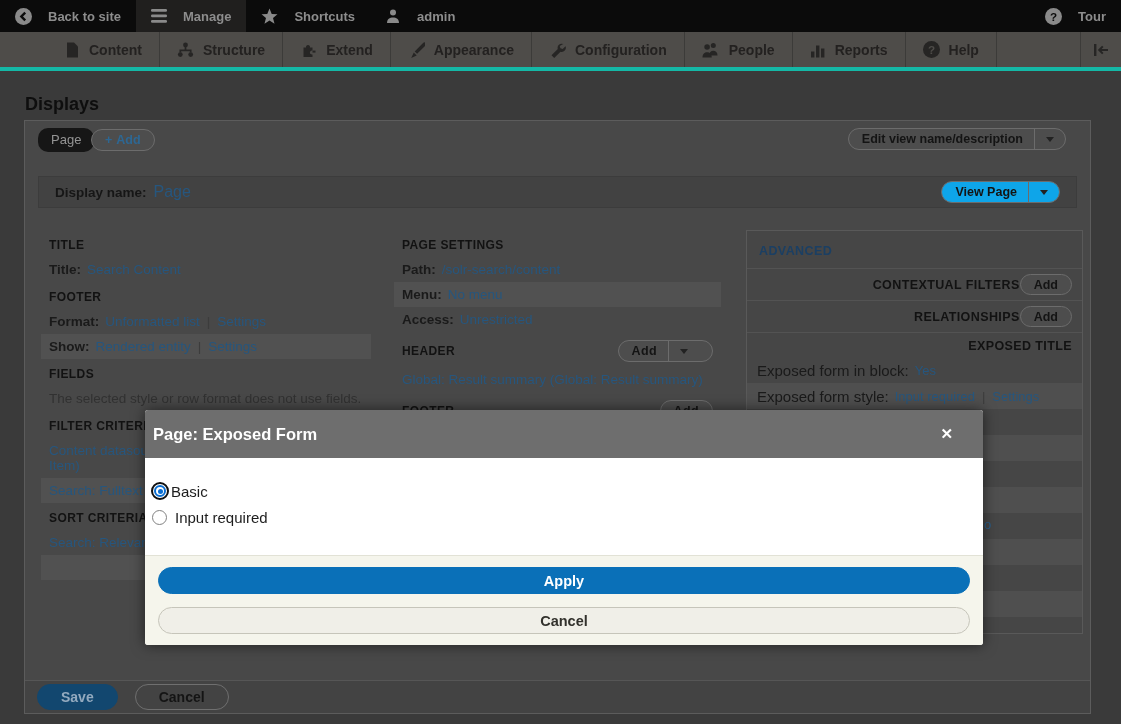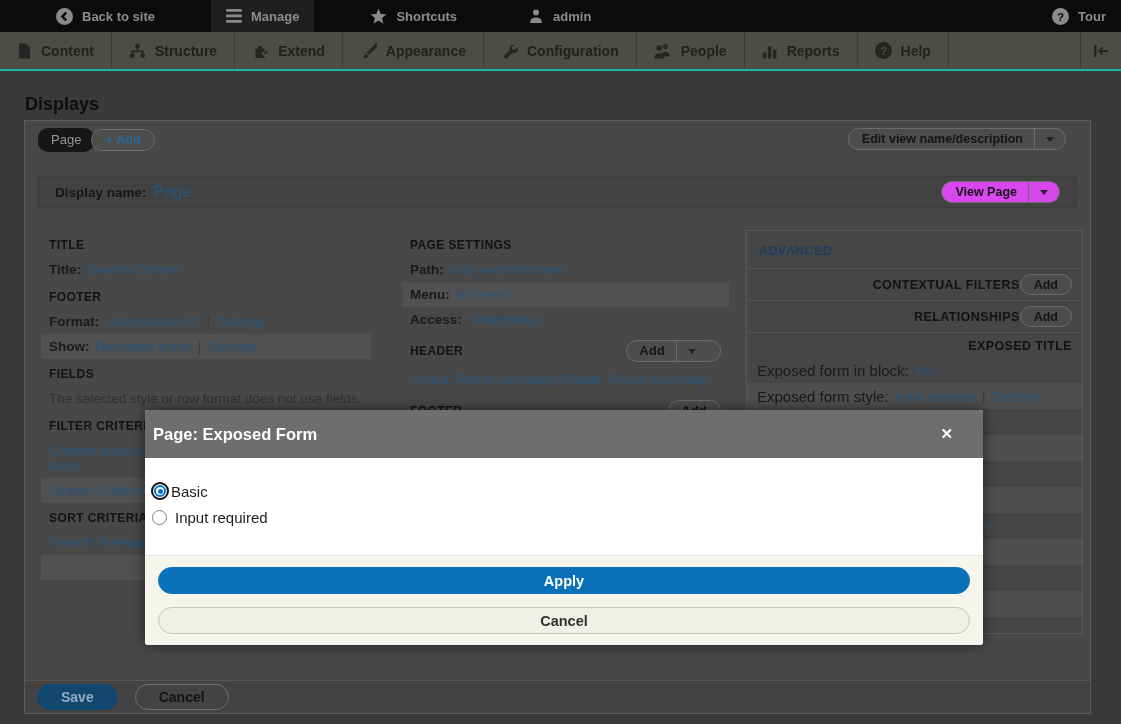--- a/index.html
+++ b/index.html
@@ -9,30 +9,30 @@
     background: #3a3a3a;
     font-family: "Liberation Sans", sans-serif;
     overflow: hidden;
   }
   
   .toolbar {
     position:absolute; top:0; left:0; width:1121px; height:32px;
     background:#0b0b0b; display:flex; align-items:stretch;
   }
   .tb-item {
-    display:flex; align-items:center; gap:9px; padding:0 15px;
-    color:#8d8d8d; font-size:13px; font-weight:bold; cursor:pointer;margin-left:41px;
+    display:flex; align-items:center; gap:16px; padding:0 15px;
+    color:#8d8d8d; font-size:13px; font-weight:bold; cursor:pointer;
   }
   .tb-item.active { background:#201f1e; }
   .tb-spacer { flex:1; }
   .tb-icon { display:inline-flex; }
   
   .menubar {
     position:absolute; top:32px; left:0; width:1121px; height:39px;
-    background:#4e4c49; border-bottom:2px solid #14b8a6; display:flex; align-items:stretch;
+    background:#4e4c49; border-bottom:4px solid #14b8a6; display:flex; align-items:stretch;padding-left:48px;
   }
   .mb-item {
     display:flex; align-items:center; gap:9px; padding:0 17px;
     color:#232120; font-size:14px; font-weight:bold; cursor:pointer;
     border-right:1px solid rgba(0,0,0,0.22);
   }
   .mb-spacer { flex:1; }
   .mb-toggle { display:flex; align-items:center; padding:0 12px; border-left:1px solid rgba(0,0,0,0.22); cursor:pointer; }
   
   .page-heading {
@@ -62,26 +62,26 @@
     border-left:1px solid #6c6c6c; margin-left:11px; padding:0 11px; height:100%;
   }
   .caret-down { width:0; height:0; border-left:4px solid transparent; border-right:4px solid transparent; border-top:5px solid #222; }
   
   .display-bar {
     position:absolute; left:13px; right:13px; top:55px; height:32px;
     background:#424242; border:1px solid #3c3c3c; display:flex; align-items:center; padding:0 16px;
   }
   .display-bar .lbl { font-weight:bold; font-size:13.5px; color:#161616; }
   .display-bar a { margin-left:7px; }
-  .view-page-btn { position:absolute; right:16px; top:4px; padding-right:0; background:#d946ef; }
+  .view-page-btn { position:absolute; right:16px; top:4px; padding-right:0; background:#0ea5e9; }
   a.dim-link { color:#26567e; text-decoration:none; cursor:pointer; }
   
   .col { position:absolute; top:109px; }
   .col-left  { left:16px;  width:330px; }
-  .col-mid   { left:377px; width:327px; }
+  .col-mid   { left:369px; width:327px; }
   .col-right { left:721px; width:337px; height:404px; background:#464646; border:1px solid #595959; }
   .sec-h {
     font-size:12px; font-weight:bold; color:#121212; letter-spacing:0.4px;
     padding:8px 8px 5px; display:flex; align-items:center; justify-content:space-between;
   }
   .row { font-size:13.5px; color:#1a1a1a; padding:5px 8px; min-height:25px; }
   .row.alt { background:#515151; }
   .row .lbl { font-weight:bold; margin-right:6px; }
   .sep { color:#3c3c3c; margin:0 7px; }
   .note { color:#313131; }

